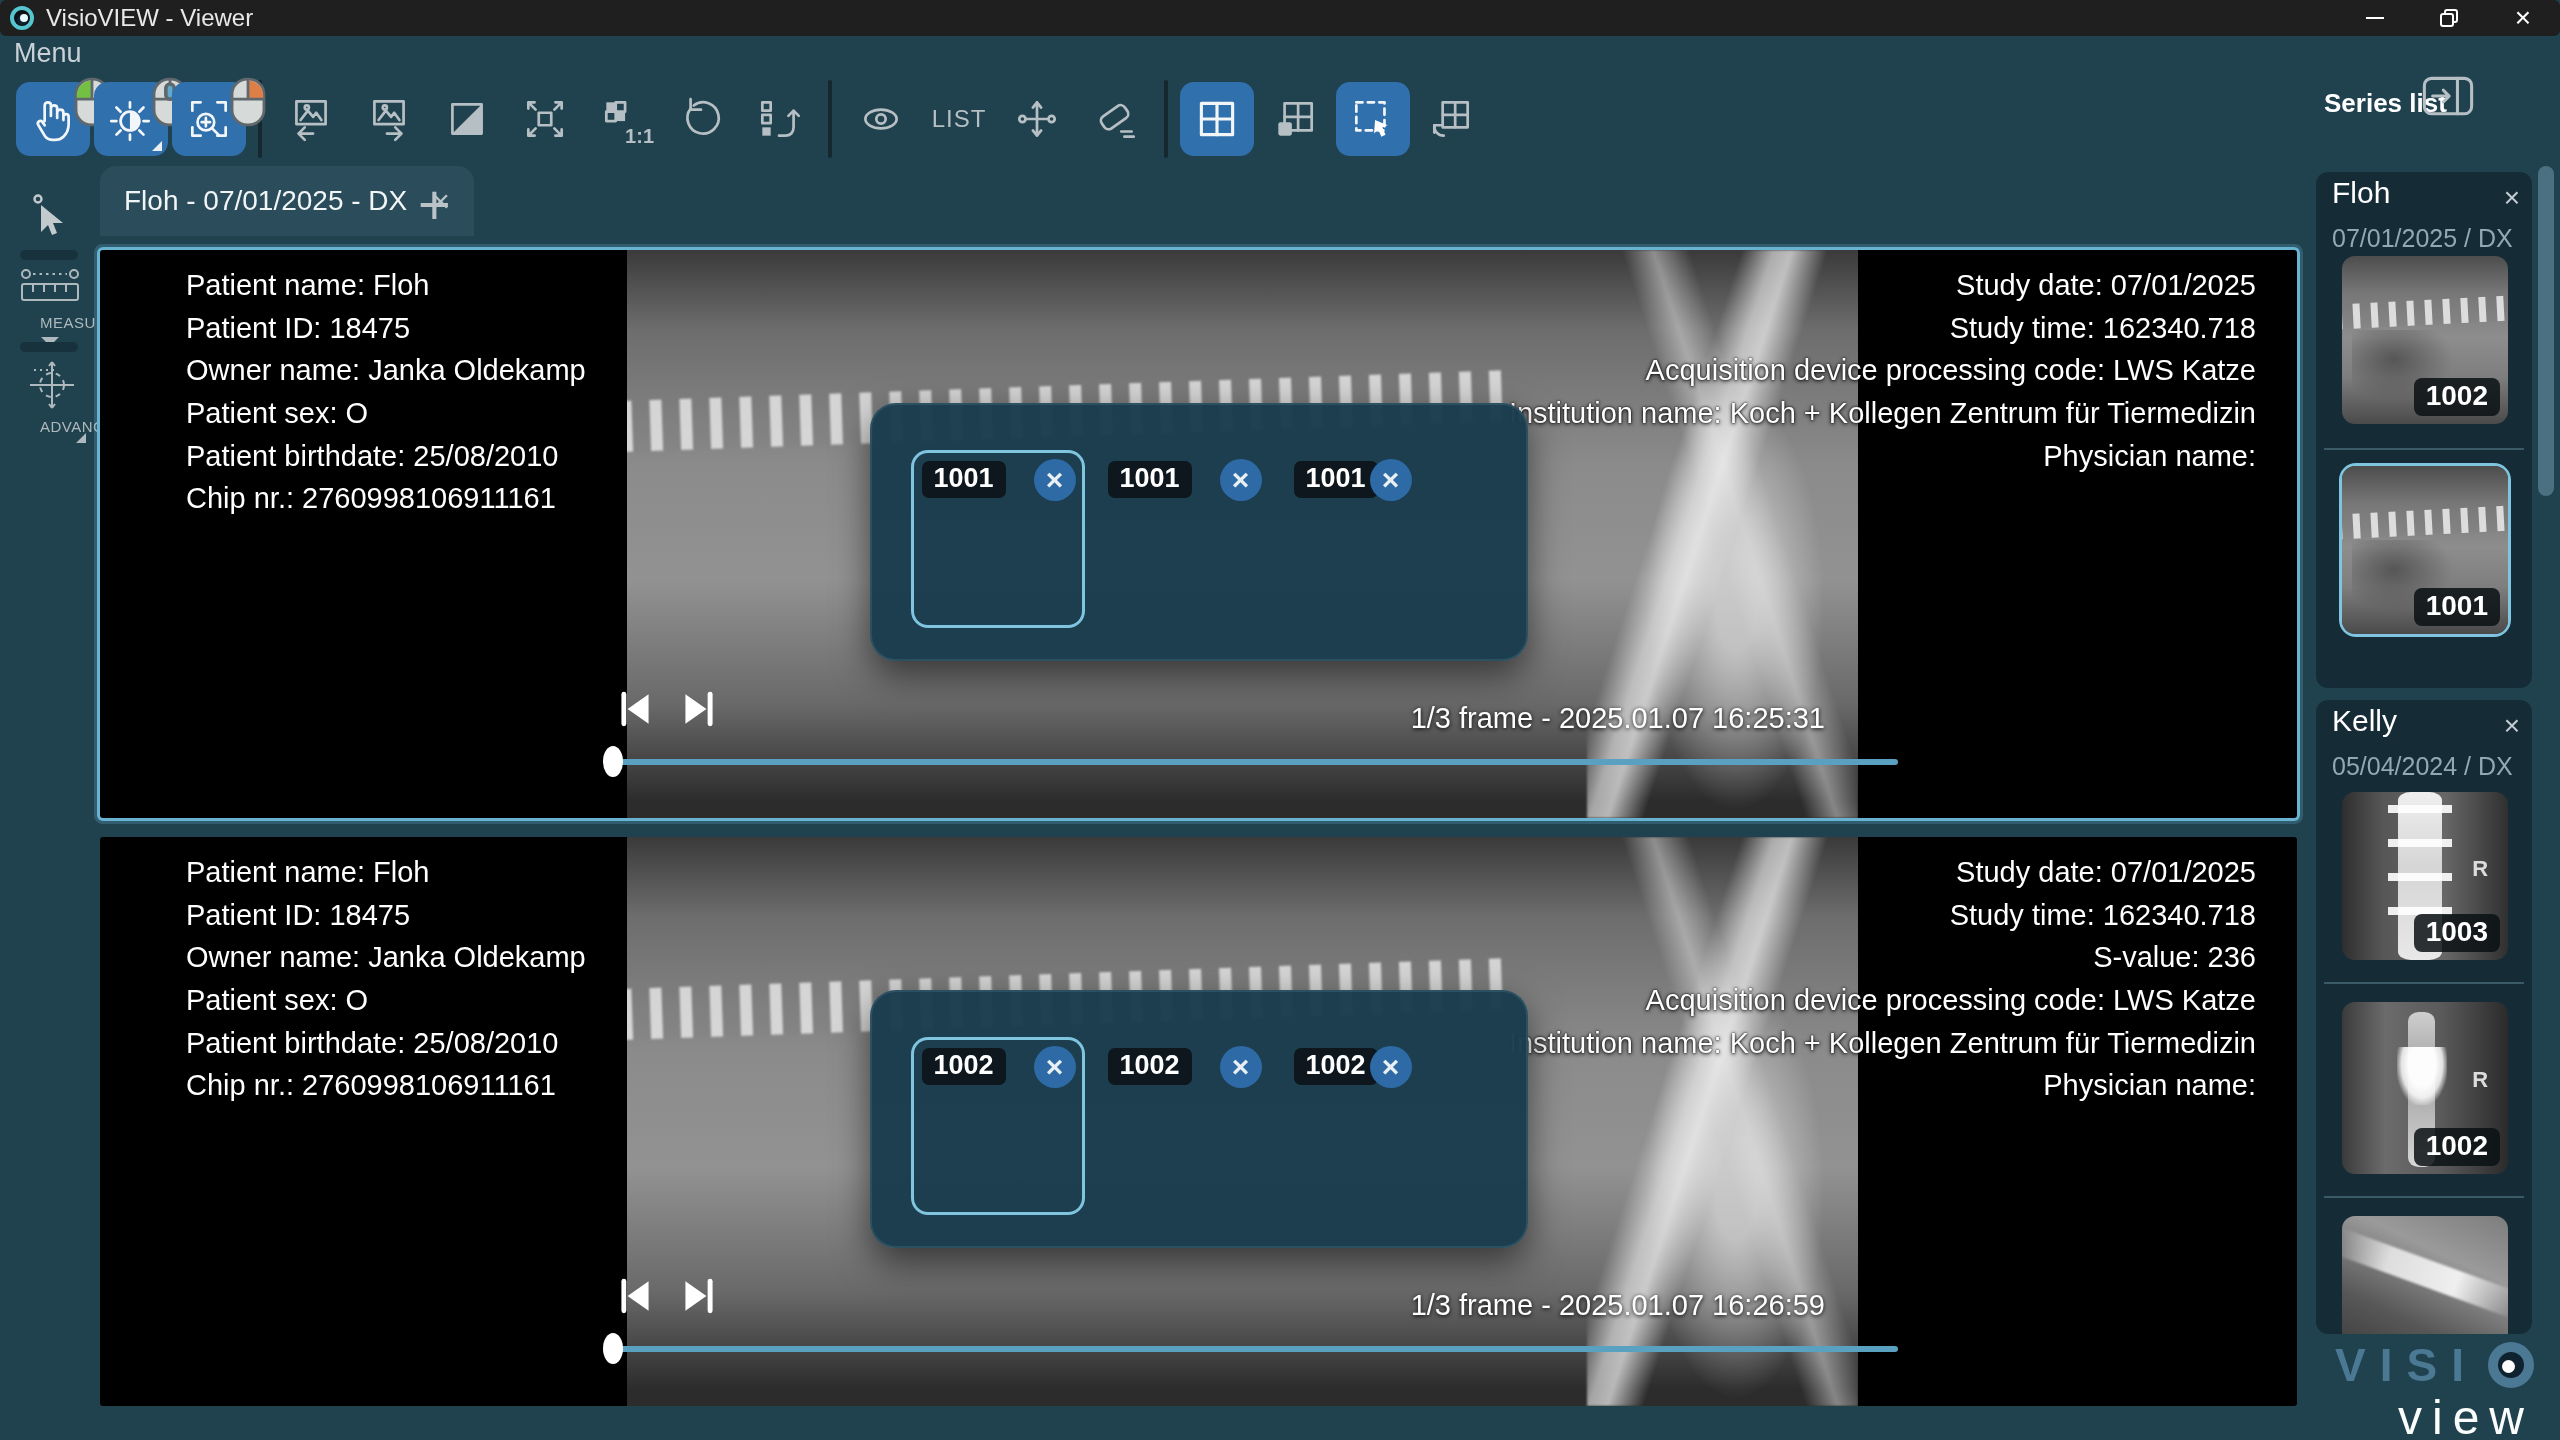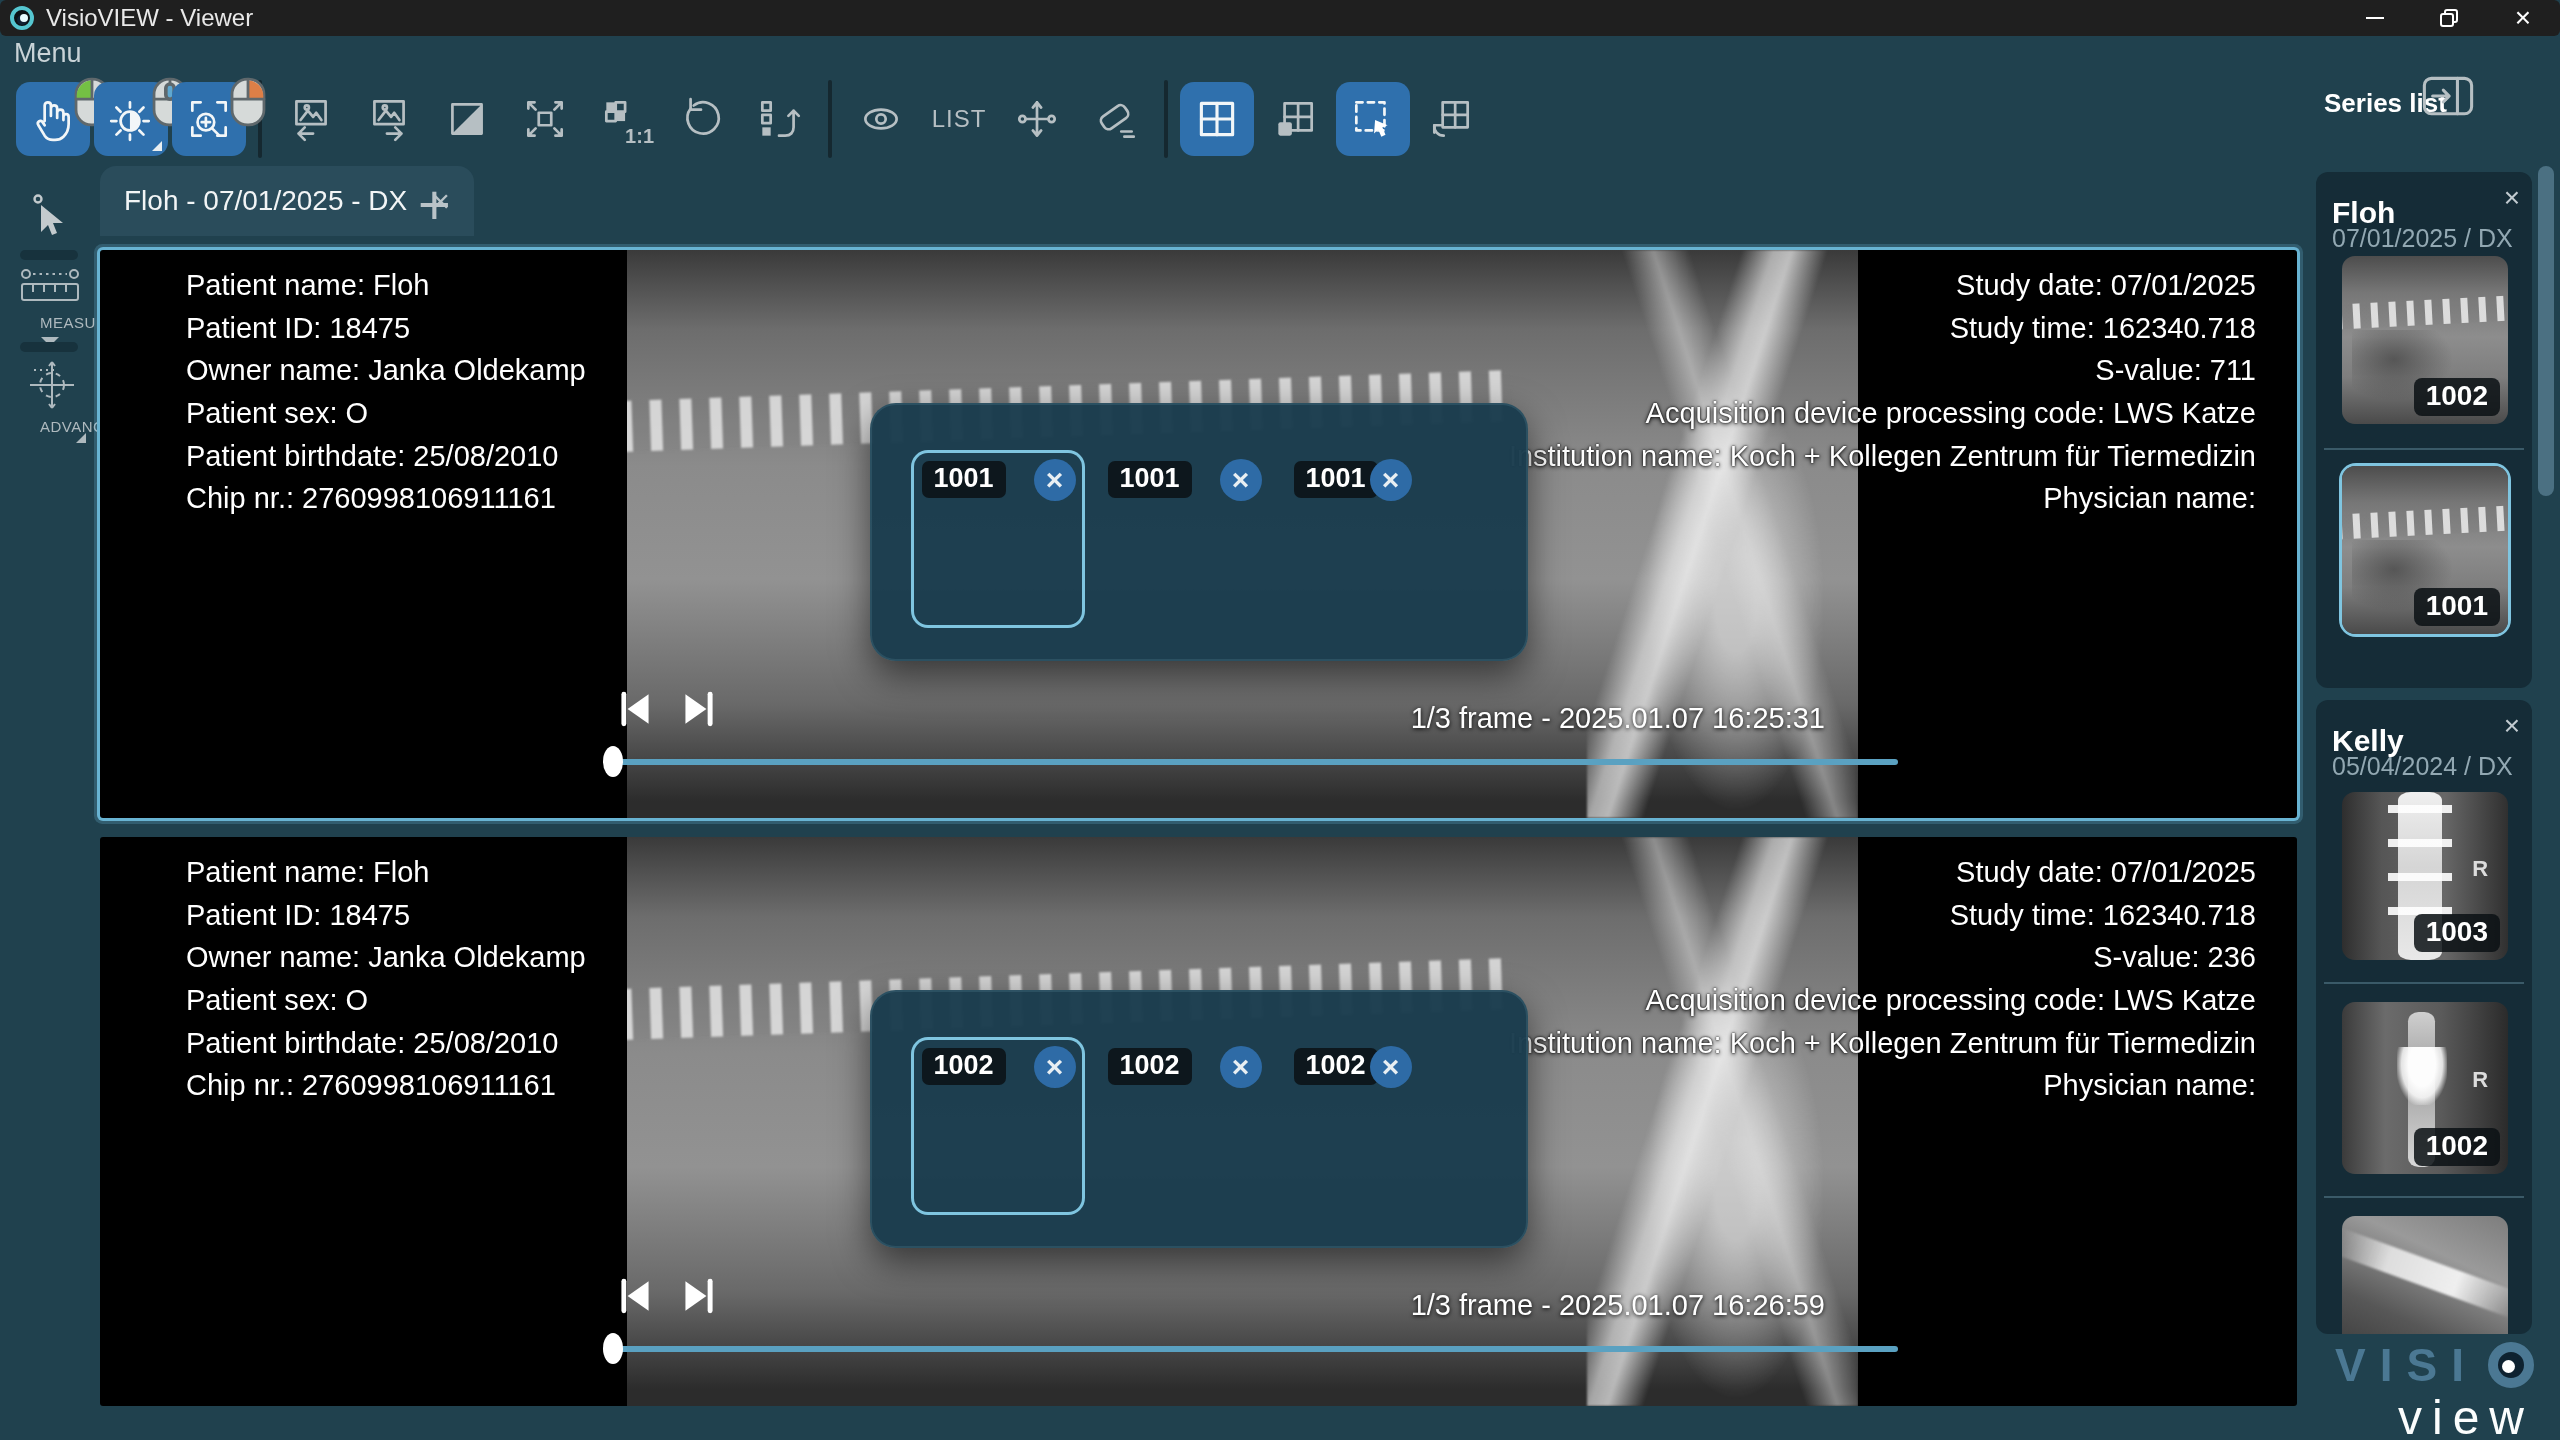--- a/index.html
+++ b/index.html
@@ -133,21 +133,21 @@
   .x-marker{position:absolute;right:12%;top:38%;color:#dcdcdc;font-weight:bold;font-size:22px;z-index:2;}
 
   
   .series-panel{position:absolute;right:0;top:36px;width:250px;height:1404px;}
   .series-header{position:absolute;left:14px;top:52px;font-size:26px;font-weight:bold;color:#fff;}
   .collapse-btn{position:absolute;left:112px;top:40px;width:52px;height:44px;background:none;border:none;padding:0;}
   .scroll-thumb{position:absolute;right:6px;top:130px;width:16px;height:330px;border-radius:8px;background:#4b7082;}
   .card{position:absolute;left:6px;width:216px;background:#152c37;border-radius:12px;overflow:hidden;box-sizing:border-box;}
   #card-floh{top:136px;height:516px;}
   #card-kelly{top:664px;height:634px;}
-  .card-title{position:absolute;left:16px;top:24px;font-size:30px;font-weight:bold;color:#fff;}
+  .card-title{position:absolute;left:16px;top:4px;font-size:30px;font-weight:normal;color:#fff;}
   .card-close{position:absolute;right:12px;top:12px;background:none;border:none;color:#c2cbd0;font-size:28px;line-height:1;padding:0;}
   .card-sub{position:absolute;left:16px;top:52px;font-size:25px;color:#92a8b2;}
   .sthumb{position:absolute;left:26px;width:166px;height:168px;border-radius:14px;}
   .sthumb .sthumb-img{position:absolute;inset:0;border-radius:13px;overflow:hidden;}
   .sthumb.sel{box-shadow:0 0 0 3px #7fc5e0;}
   .sbadge{position:absolute;right:8px;bottom:8px;background:rgba(10,16,20,.85);color:#fff;
     font-weight:bold;font-size:28px;padding:2px 12px 4px;border-radius:8px;z-index:2;}
   .card-div{position:absolute;left:8px;right:8px;height:2px;background:#3a5a68;}
 
   
@@ -383,21 +383,20 @@
       <span>Patient name: Floh</span>
       <span>Patient ID: 18475</span>
       <span>Owner name: Janka Oldekamp</span>
       <span>Patient sex: O</span>
       <span>Patient birthdate: 25/08/2010</span>
       <span>Chip nr.: 2760998106911161</span>
     </div>
     <div class="stext">
       <span>Study date: 07/01/2025</span>
       <span>Study time: 162340.718</span>
-      <span>S-value: 711</span>
       <span>Acquisition device processing code: LWS Katze</span>
       <span>Institution name: Koch + Kollegen Zentrum für Tiermedizin</span>
       <span>Physician name:</span>
     </div>
 
     <div class="popup">
       <div class="pthumb sel">
         <div class="pthumb-img x-spine"></div>
         <span class="pbadge">1001</span>
         <button class="pclose">×</button>

